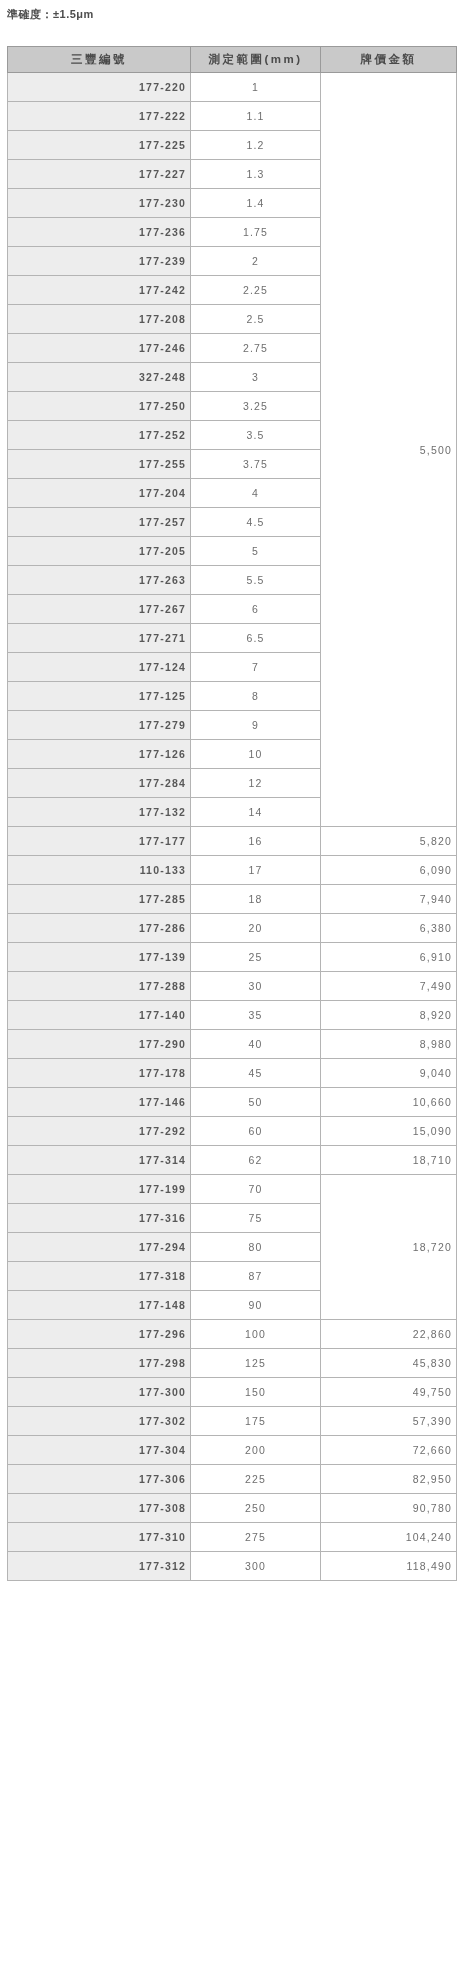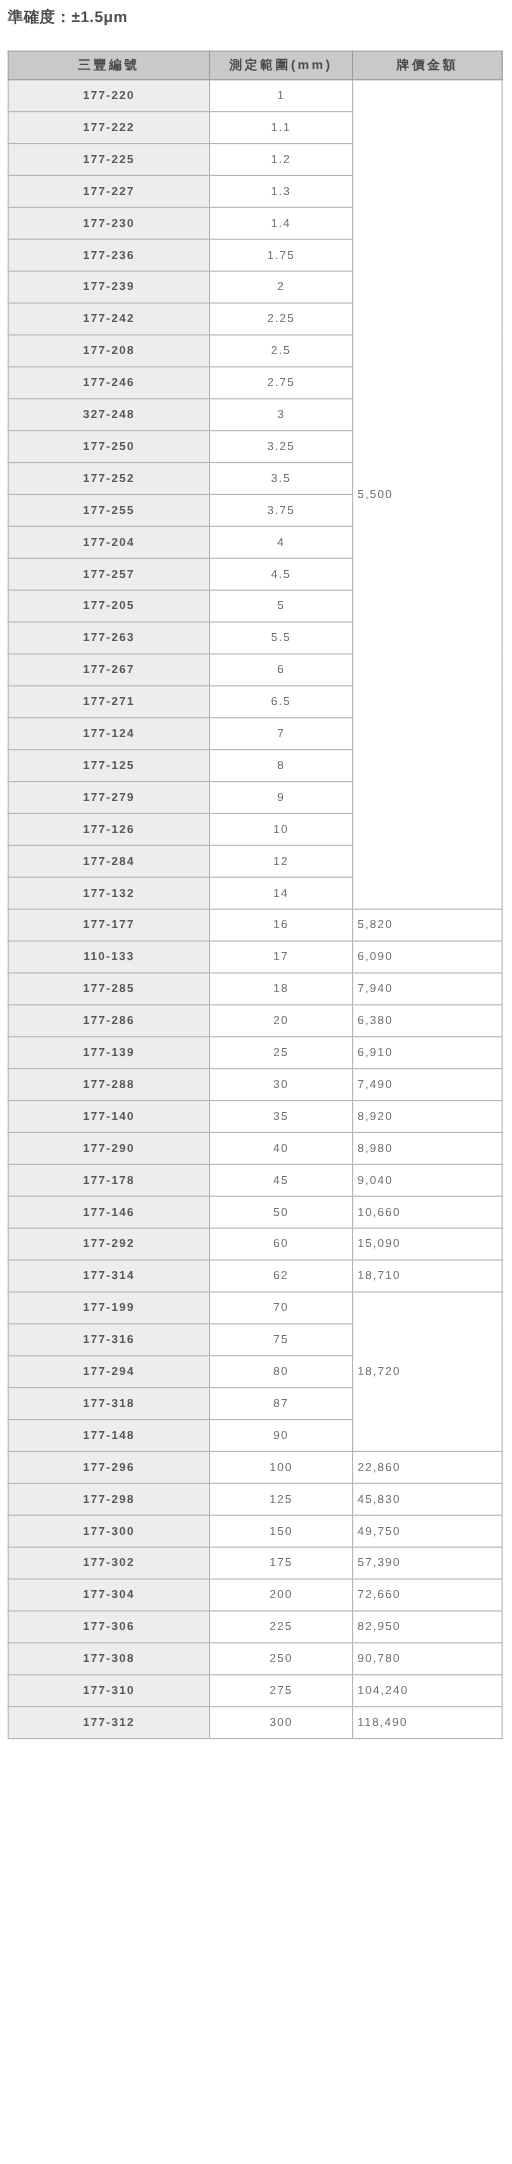--- a/index.html
+++ b/index.html
@@ -18,21 +18,21 @@
   #page {
     position: relative;
     width: 465px;
     height: 1967px;
     box-sizing: border-box;
   }
   .accuracy-note {
     position: absolute;
     left: 7px;
     top: 7px;
-    font-size: 14px;
+    font-size: 11px;
     font-weight: bold;
     color: #4d4d4d;
     letter-spacing: 0.5px;
     white-space: nowrap;
   }
   .table-wrap {
     position: absolute;
     left: 7px;
     top: 46px;
     width: 449px;
@@ -65,34 +65,34 @@
     letter-spacing: 1.2px;
     border: 1px solid #b4b4b4;
     padding: 0 4px;
     white-space: nowrap;
     vertical-align: middle;
   }
   td.code-cell {
     background: #ededed;
     color: #585858;
     font-weight: bold;
-    text-align: center;
+    text-align: right;
     padding-left: 7px;
     letter-spacing: 1.4px;
   }
   td.range-cell {
     background: #ffffff;
     color: #6e6e6e;
     text-align: center;
     font-weight: normal;
   }
   td.price-cell {
     background: #ffffff;
     color: #6e6e6e;
-    text-align: left;
+    text-align: right;
     font-weight: normal;
   }
   td.price-cell.merged {
     vertical-align: middle;
   }
 </style>
 </head>
 <body>
 
 <div id="page">

